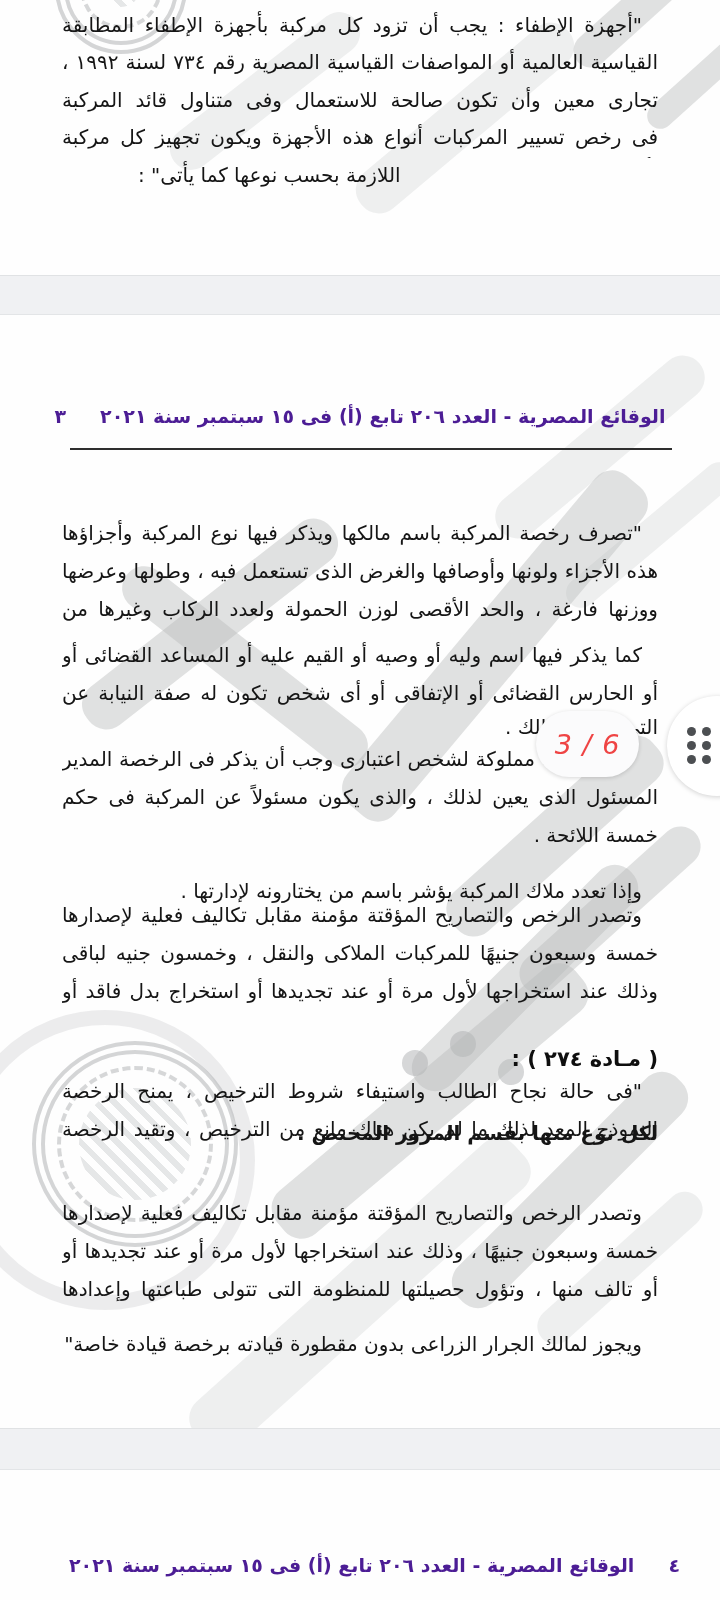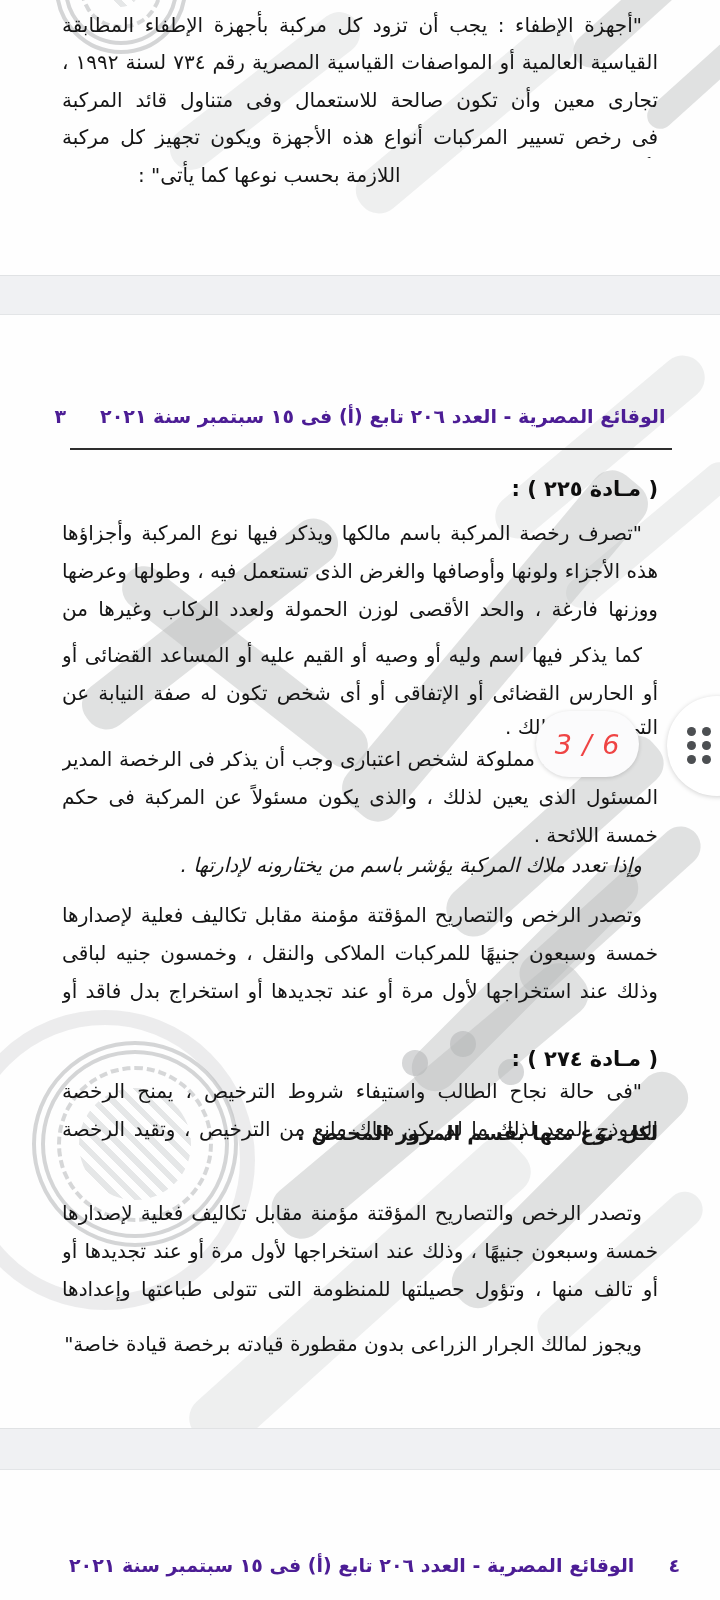--- a/index.html
+++ b/index.html
@@ -90,35 +90,34 @@
   <div class="wm wm-emblem" style="left:32px;top:726px;width:206px;height:206px;">
       <div class="inner"></div>
       <div class="core"></div>
     </div>
 
   <div class="hdr" style="top:90px;left:0;right:0;text-align:center;">
     <span>الوقائع المصرية - العدد ٢٠٦ تابع (أ) فى ١٥ سبتمبر سنة ٢٠٢١</span><span class="pggap"></span><span>٣</span>
   </div>
   <div class="hrule" style="top:133px;"></div>
 
-  <div class="bline art-title" style="top:157px;">( مـادة ٢٢٥ ) :</div>
   <div class="bline j ind" style="top:201px;">"تصرف رخصة المركبة باسم مالكها ويذكر فيها نوع المركبة وأجزاؤها الجوهرية وأرقام</div>
   <div class="bline j" style="top:239px;">هذه الأجزاء ولونها وأوصافها والغرض الذى تستعمل فيه ، وطولها وعرضها وارتفاعها</div>
   <div class="bline j" style="top:277px;">ووزنها فارغة ، والحد الأقصى لوزن الحمولة ولعدد الركاب وغيرها من بيانات الفحص الفنى .</div>
   <div class="bline j ind" style="top:323px;">كما يذكر فيها اسم وليه أو وصيه أو القيم عليه أو المساعد القضائى أو السنديك</div>
   <div class="bline j" style="top:361px;">أو الحارس القضائى أو الإتفاقى أو أى شخص تكون له صفة النيابة عن مالكها فى الحالات</div>
 
   <div class="bline" style="top:395px;display:flex;flex-direction:row;justify-content:space-between;padding-left:0;padding-right:0;left:505px;">
     <span>التى</span>
     <span>الك .</span>
   </div>
   <div class="bline j" style="top:427px;padding-right:100px;">بة مملوكة لشخص اعتبارى وجب أن يذكر فى الرخصة المدير أو الشخص</div>
   <div class="bline j" style="top:465px;">المسئول الذى يعين لذلك ، والذى يكون مسئولاً عن المركبة فى حكم قانون المرور</div>
   <div class="bline" style="top:503px;">خمسة اللائحة .</div>
-  <div class="bline ind" style="top:533px;font-style:italic;">وإذا تعدد ملاك المركبة يؤشر باسم من يختارونه لإدارتها .</div>
+  <div class="bline ind" style="top:559px;">وإذا تعدد ملاك المركبة يؤشر باسم من يختارونه لإدارتها .</div>
   <div class="bline j ind" style="top:583px;">وتصدر الرخص والتصاريح المؤقتة مؤمنة مقابل تكاليف فعلية لإصدارها قيمتها</div>
   <div class="bline j" style="top:621px;">خمسة وسبعون جنيهًا للمركبات الملاكى والنقل ، وخمسون جنيه لباقى أنواع المركبات ،</div>
   <div class="bline j" style="top:659px;">وذلك عند استخراجها لأول مرة أو عند تجديدها أو استخراج بدل فاقد أو تالف منها ،</div>
 
   <div class="bline art-title" style="top:727px;">( مـادة ٢٧٤ ) :</div>
   <div class="bline j ind" style="top:759px;">"فى حالة نجاح الطالب واستيفاء شروط الترخيص ، يمنح الرخصة المطلوبة على</div>
   <div class="bline j" style="top:797px;">النموذج المعد لذلك ما لم يكن هناك مانع من الترخيص ، وتقيد الرخصة برقم مسلسل</div>
   <div class="bline" style="top:801px;font-weight:bold;">لكل نوع منها بقسم المرور المختص .</div>
   <div class="bline j ind" style="top:881px;">وتصدر الرخص والتصاريح المؤقتة مؤمنة مقابل تكاليف فعلية لإصدارها قيمتها</div>
   <div class="bline j" style="top:919px;">خمسة وسبعون جنيهًا ، وذلك عند استخراجها لأول مرة أو عند تجديدها أو استخراج بدل فاقد</div>

